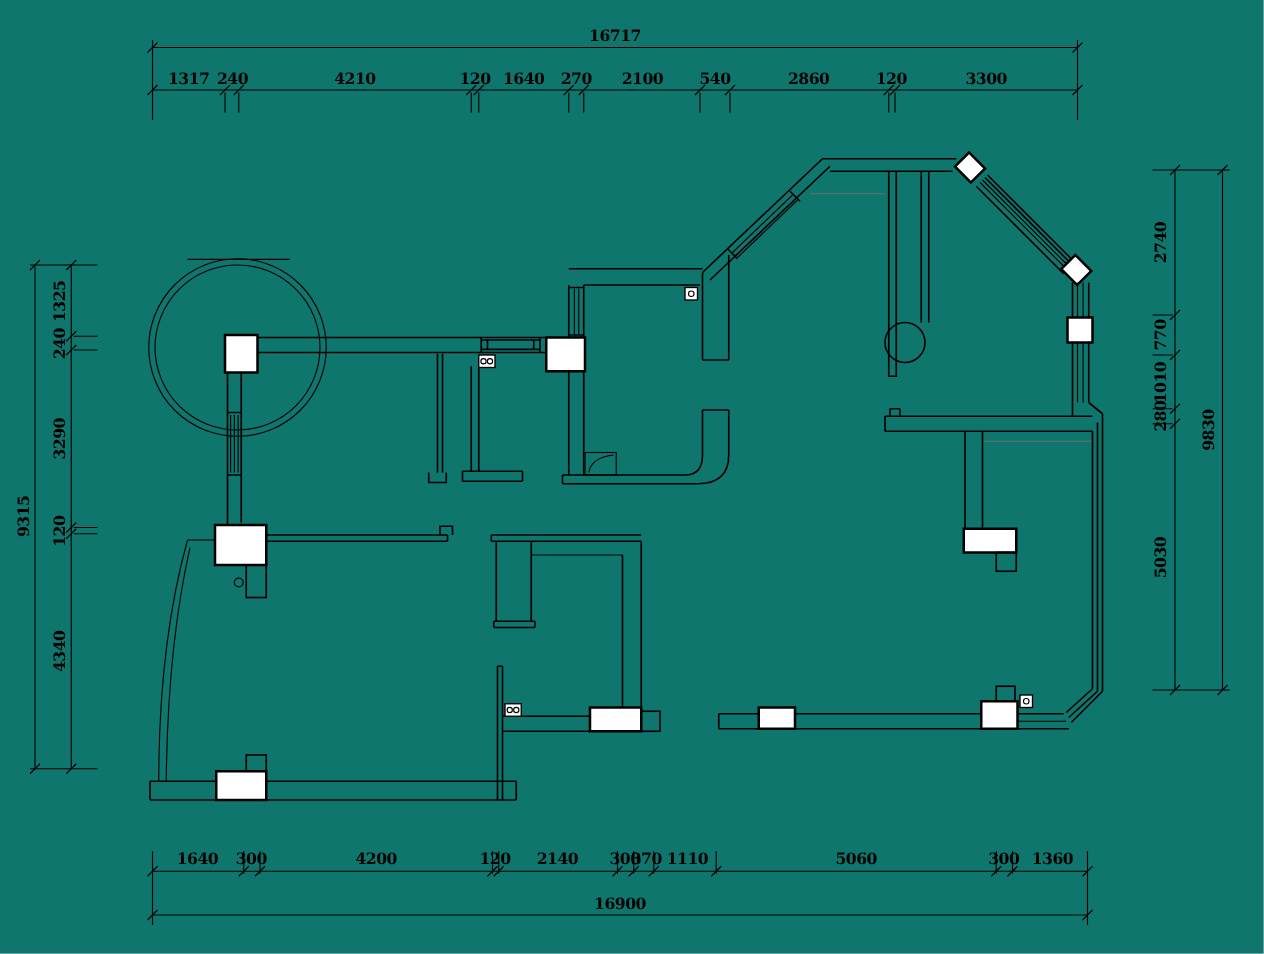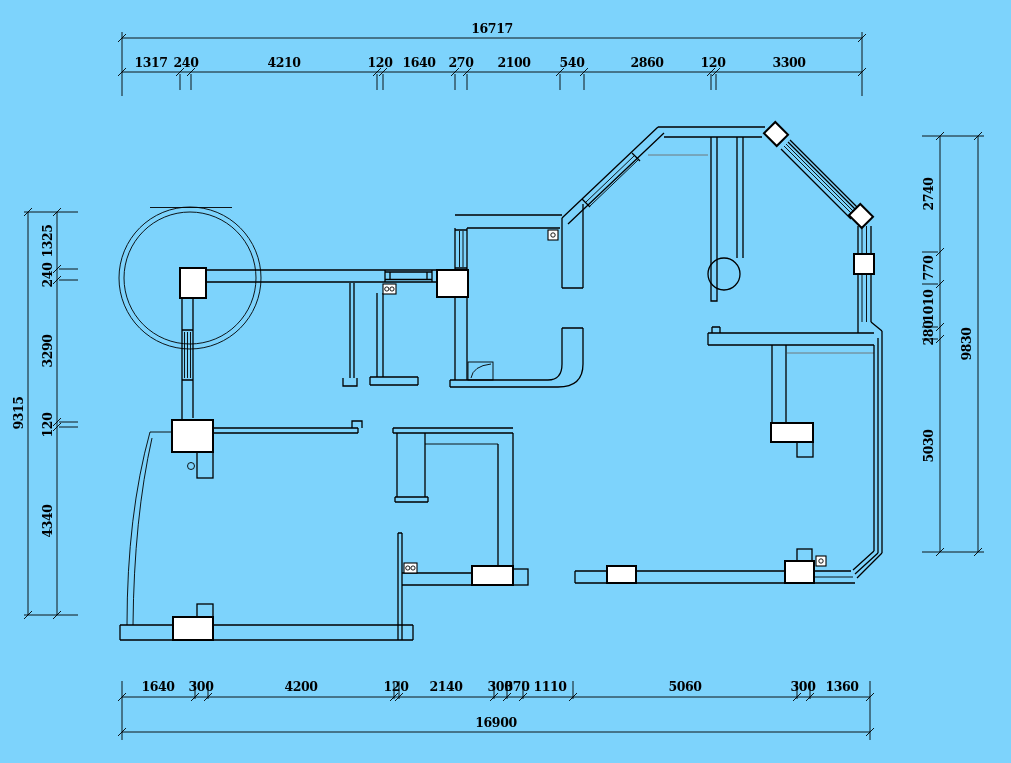--- a/index.html
+++ b/index.html
@@ -1,16 +1,16 @@
 <!DOCTYPE html>
 <html><head>
 <meta charset="utf-8">
 <style>
   html,body{margin:0;padding:0;background:#e8e8e8;}
-  #stage{position:relative;width:1011px;height:763px;background:#7dd3fc;margin:0 auto;
+  #stage{position:relative;width:1011px;height:763px;background:#0f766e;margin:0 auto;
          font-family:"DejaVu Serif", serif;overflow:hidden;}
   svg{position:absolute;left:0;top:0;}
   .w    {stroke:#000;stroke-width:1.3;fill:none;stroke-linecap:butt;}
   .w2   {stroke:#000;stroke-width:2;fill:#fff;}
   .thin {stroke:#000;stroke-width:0.9;fill:none;}
   .grey {stroke:#6e6e6e;stroke-width:0.9;fill:none;}
   .dim  {stroke:#000;stroke-width:0.9;fill:none;}
   .sym  {stroke:#000;stroke-width:1.1;fill:#fff;}
   text.dlabel{font:bold 12.5px "DejaVu Serif", serif;fill:#000;letter-spacing:-0.4px;}
 </style>

